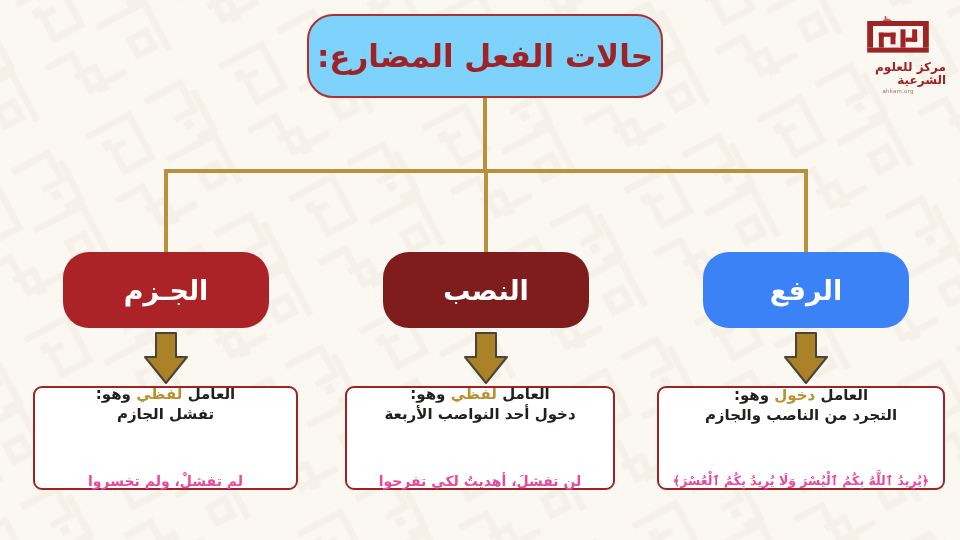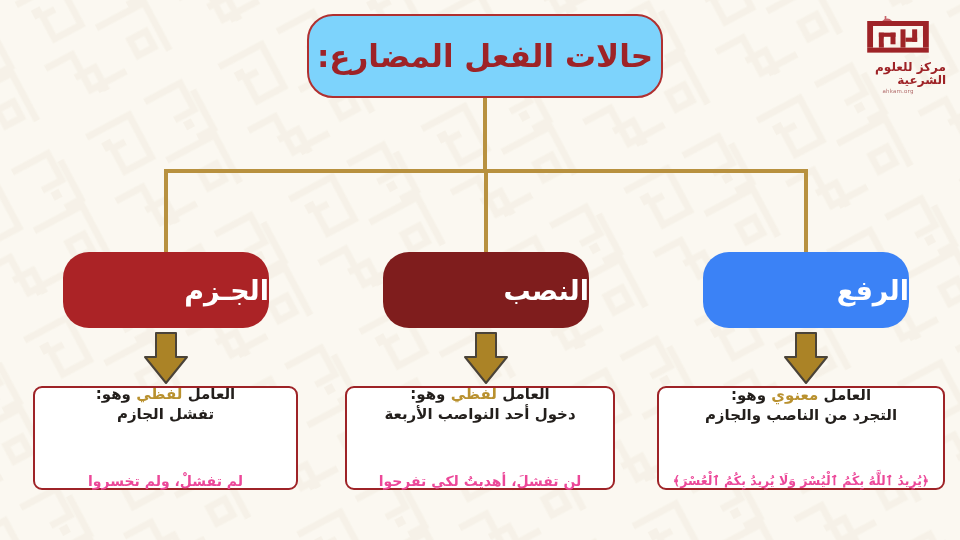--- a/index.html
+++ b/index.html
@@ -61,20 +61,21 @@
     pointer-events: none;
   }
 
   
   .pill {
     position: absolute;
     height: 76px;
     border-radius: 26px;
     display: flex;
     align-items: center;
+    justify-content: center;
     box-sizing: border-box;
   }
   .pill-label {
     color: #ffffff;
     font-size: 27px;
     font-weight: bold;
     direction: rtl;
     line-height: 1;
   }
   #pill-jazm {
@@ -267,20 +268,20 @@
       <span class="hl-gold">لفظي</span>
       <span>وهو:</span>
     </div>
     <div class="detail-line line-body">دخول أحد النواصب الأربعة</div>
     <div class="detail-line line-example">لن تفشلَ، أهديتُ لكي تفرحوا</div>
   </div>
 
   <div class="detail-card" id="card-rafa">
     <div class="detail-line line-head">
       <span>العامل</span>
-      <span class="hl-gold">معنوي</span>
+      <span class="hl-gold">دخول</span>
       <span>وهو:</span>
     </div>
     <div class="detail-line line-body">التجرد من الناصب والجازم</div>
     <div class="detail-line line-example">﴿يُرِيدُ ٱللَّهُ بِكُمُ ٱلْيُسْرَ وَلَا يُرِيدُ بِكُمُ ٱلْعُسْرَ﴾</div>
   </div>
 
 </div>
 
 </body></html>

